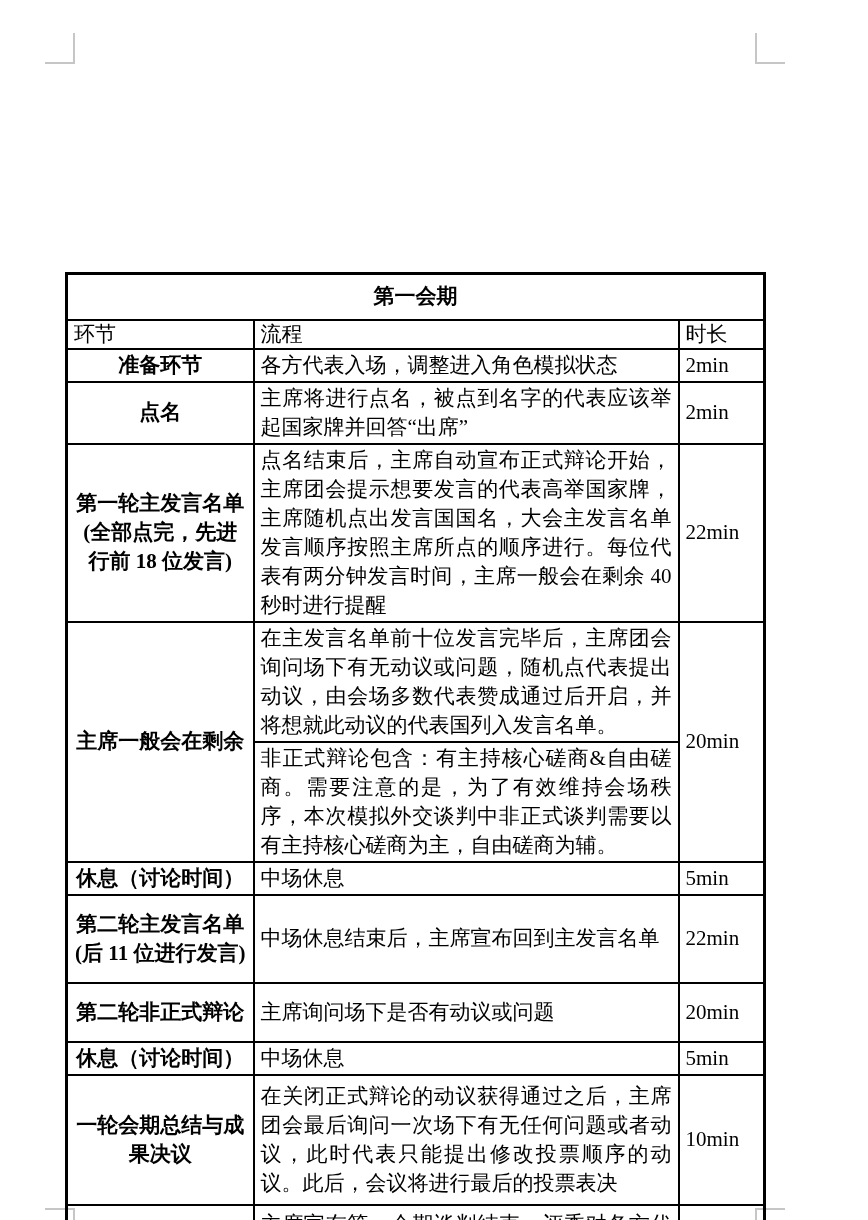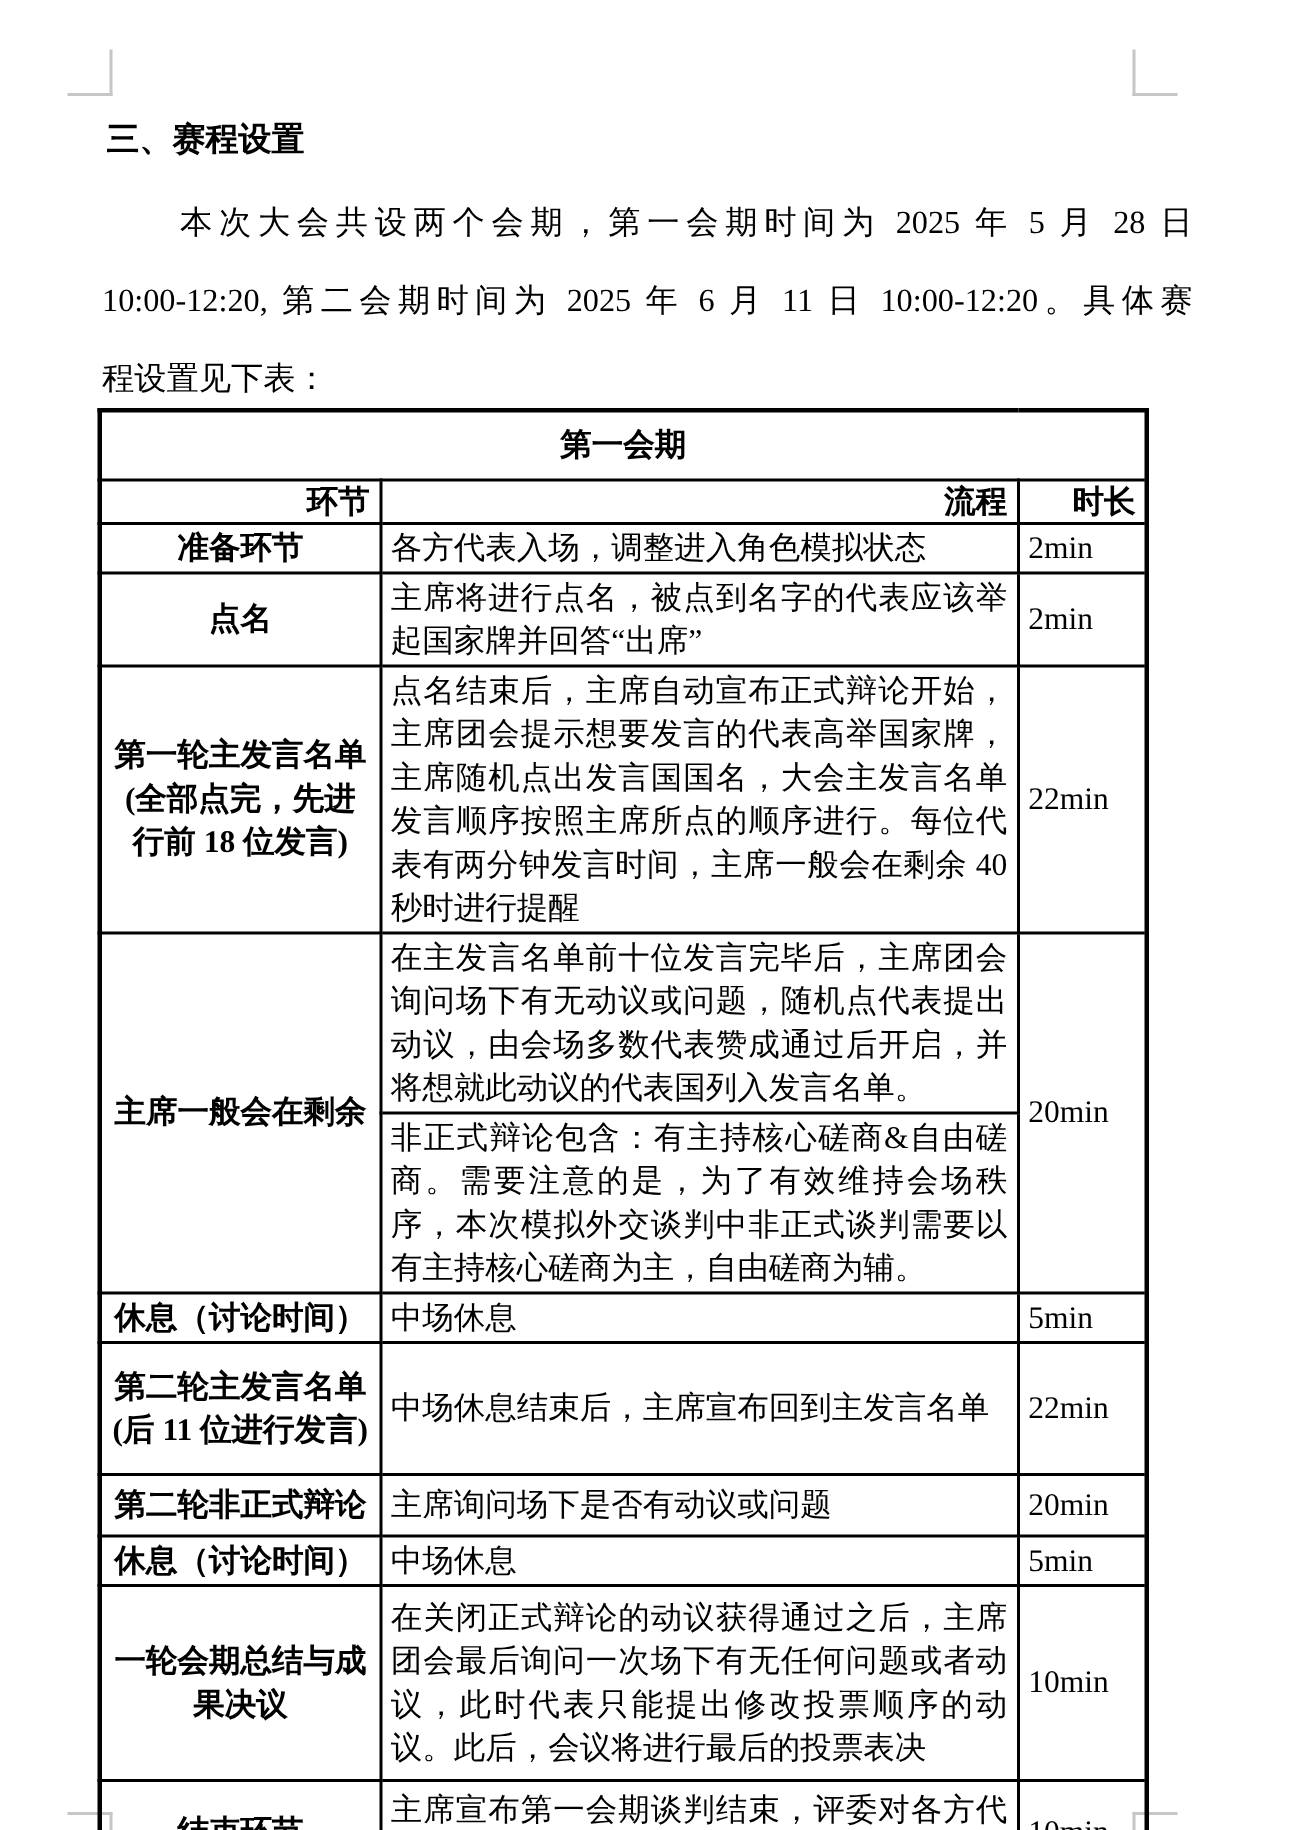--- a/index.html
+++ b/index.html
@@ -43,55 +43,47 @@
     border: 3px solid #000000;
   }
   table.schedule td {
     border: 2px solid #000000;
     font-size: 21px; line-height: 29px;
     vertical-align: middle;
     padding: 1px 6px;
     overflow: hidden;
   }
   td.title-cell { font-size: 23px; font-weight: bold; text-align: center; }
-  tr.head-row td { font-weight: bold; text-align: right; line-height: 25px; }
+  tr.head-row td { font-weight: normal; text-align: left; line-height: 25px; }
   td.stage    { font-weight: bold; text-align: center; padding: 1px 4px; }
   td.process  { text-align: justify; padding: 2px 8px 2px 10px; }
   td.duration { text-align: left; padding: 1px 2px; }
 
   tr.h46  { height: 46px; }
   tr.h29  { height: 29px; }
   tr.h32  { height: 32px; margin-top: 28px; }
   tr.h58  { height: 58px; }
   tr.h138 { height: 138px; }
   tr.h110 { height: 110px; }
   tr.h115 { height: 115px; }
   tr.h88  { height: 88px; }
-  tr.h45  { height: 41px; margin-top: 40px; }
+  tr.h45  { height: 59px; margin-top: 40px; }
   tr.h130 { height: 130px; }
   tr.h70  { height: 70px; }
 </style>
 </head>
 <body>
 
 <div class="page">
 
   <div class="mark mark-tl"></div>
   <div class="mark mark-tr"></div>
   <div class="mark mark-bl"></div>
   <div class="mark mark-br"></div>
 
-  <div class="content">
-    <h2 class="heading">三、赛程设置</h2>
-    <div class="para">
-      <div class="pline pline-first">本次大会共设两个会期，第一会期时间为 2025 年 5 月 28 日</div>
-      <div class="pline">10:00-12:20, 第二会期时间为 2025 年 6 月 11 日 10:00-12:20。具体赛</div>
-      <div class="pline pline-last">程设置见下表：</div>
-    </div>
-  </div>
 
   <table class="schedule">
     <colgroup>
       <col style="width:187px">
       <col style="width:425px">
       <col style="width:86px">
     </colgroup>
     <tbody>
       <tr class="h46">
         <td class="title-cell" colspan="3">第一会期</td>

